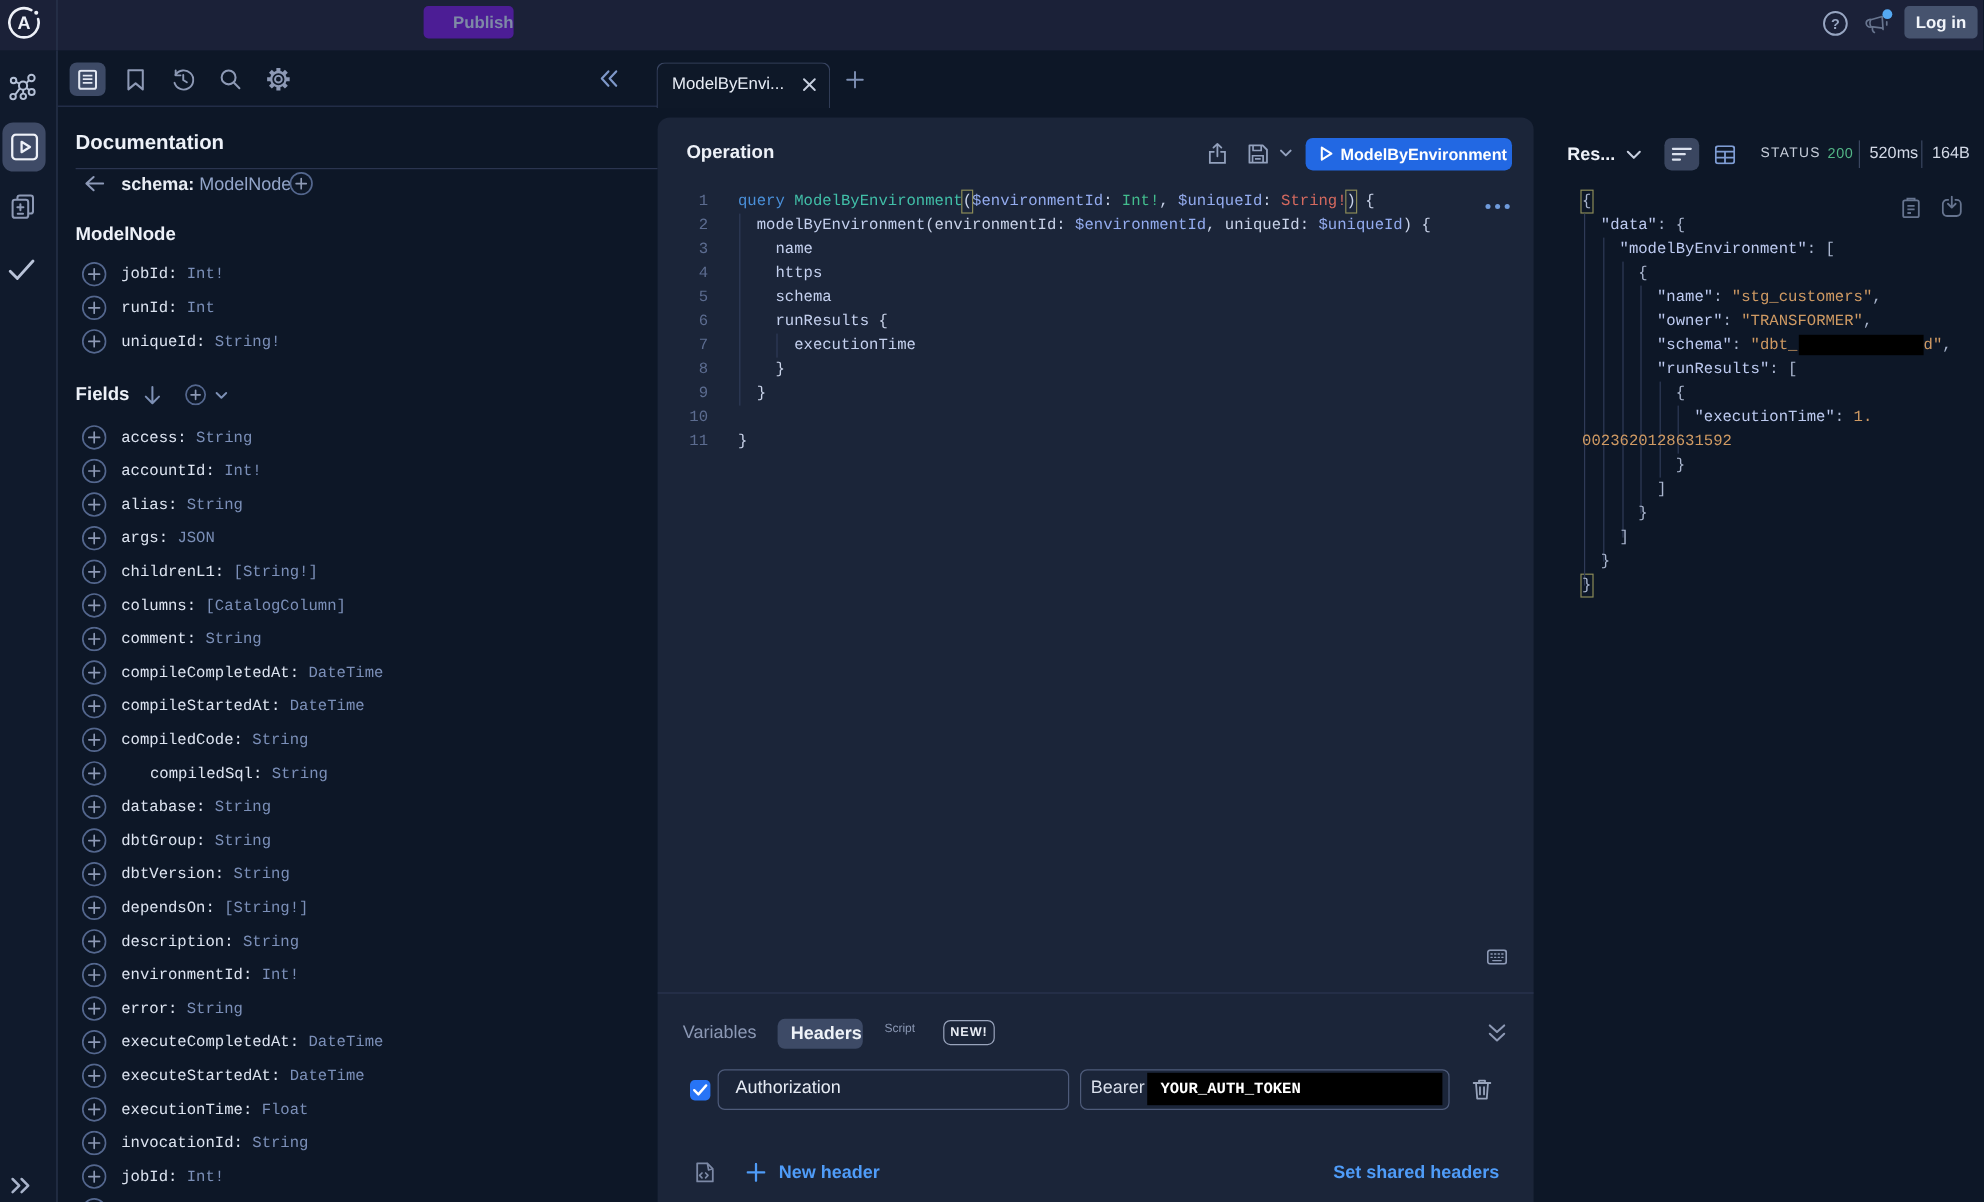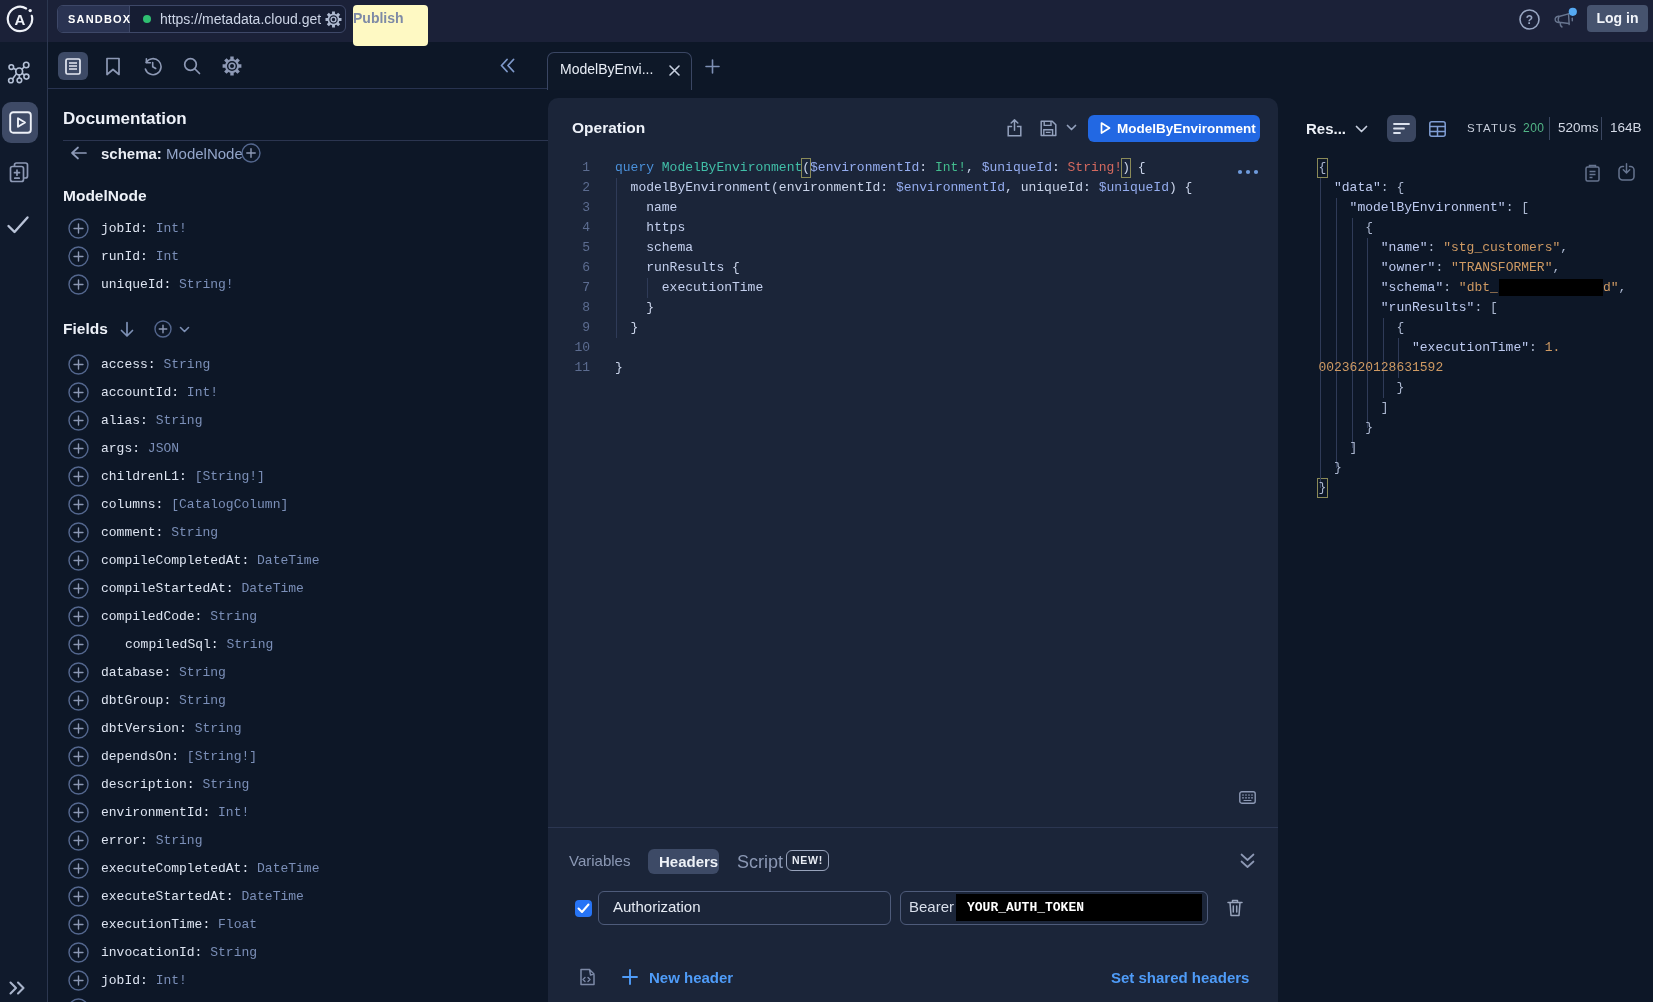--- a/index.html
+++ b/index.html
@@ -9,22 +9,22 @@
 .topbar{left:0;top:0;width:1653px;height:42px;background:#1b2138;}
 .rail{left:0;top:42px;width:47px;height:960px;background:#101a2c;border-right:1px solid #2c3750;}
 .railtop{left:0;top:0;width:47px;height:42px;background:#1b2138;border-right:1px solid #2c3750;}
 .subline{left:48px;top:88px;width:500px;height:1px;background:#283350;}
 .panel{left:548px;top:98px;width:730px;height:904px;background:#1b2539;border-radius:10px 10px 0 0;}
 .chip{background:#3d4a66;border-radius:6px;}
 .hdr{font-weight:bold;color:#edf1f8;}
 .tb-group{left:57px;top:5px;height:26px;border:1px solid #3e4868;border-radius:6px;display:flex;align-items:center;background:#161d33;}
 .sandbox{background:#2a3352;color:#fff;font-size:11px;font-weight:bold;letter-spacing:1.2px;
   padding:0 10px;height:26px;line-height:26px;border-radius:5px 0 0 5px;border-right:1px solid #3e4868;}
-.publish{left:353px;top:5px;width:75px;height:41px;background:#fef9c3;border-radius:4px;
-  color:#7e8aa6;font-weight:bold;font-size:14px;text-align:left;line-height:27px;}
+.publish{left:353px;top:5px;width:75px;height:27px;background:#4c1d95;border-radius:4px;
+  color:#7e8aa6;font-weight:bold;font-size:14px;text-align:right;line-height:27px;}
 .login{left:1587px;top:5px;width:61px;height:27px;background:#46536e;border-radius:4px;
   color:#f2f5fa;font-weight:bold;font-size:14px;text-align:center;line-height:27px;}
 .tab{left:547px;top:52px;width:143px;height:37px;border:1px solid #3a4663;border-bottom:none;
   border-radius:7px 7px 0 0;background:#0e1828;}
 .docrow{font-size:13px;text-align:right;}
 .docrow .n{color:#dde4f1;}
 .docrow .t{color:#7b8fb8;}
 .json{font-size:13px;line-height:20px;white-space:pre;z-index:2;}
 .jk{color:#bdcaf0;} .jv{color:#cf9a63;} .jp{color:#aab6cf;}
 .code{font-size:13px;line-height:20px;white-space:pre;}
@@ -37,32 +37,20 @@
 .inpt{border:1px solid #4e5b7a;border-radius:6px;background:transparent;}
 </style></head><body>
 <div id="app">
 
 <div class="abs topbar"></div>
 <svg class="abs" style="left:6px;top:5px" width="28" height="28" viewBox="0 0 28 28" fill="none" xmlns="http://www.w3.org/2000/svg">
       <path d="M20.1 3.43 A12.2 12.2 0 1 0 25.78 10.84" stroke="#eef1f8" stroke-width="2.2" stroke-linecap="round"></path>
       <circle cx="24.2" cy="5.6" r="1.7" fill="#eef1f8"></circle>
       <text x="14" y="19.5" font-family="Liberation Sans" font-size="15" font-weight="bold" fill="#eef1f8" text-anchor="middle">A</text>
     </svg>
-<div class="abs tb-group" style="width:287px;">
-      <div class="sandbox" style="width:51px;">SANDBOX</div>
-      <div style="display:flex;align-items:center;padding:0 8px;flex:1;">
-        <span style="width:8px;height:8px;border-radius:4px;background:#2fbf71;display:inline-block;margin:0 9px 0 5px;flex:none;"></span>
-        <span style="font-size:14px;color:#ccd4e6;white-space:nowrap;overflow:hidden;width:163px;flex:none;">https://metadata.cloud.get</span>
-        <svg style="flex:none;margin-left:2px;" width="17" height="17" viewBox="0 0 17 17" fill="none">
-          <circle cx="8.5" cy="8.5" r="5.10" stroke="#aeb9d0" stroke-width="1.61"></circle>
-          <circle cx="8.5" cy="8.5" r="2.38" stroke="#aeb9d0" stroke-width="1.36"></circle>
-          <path d="M13.60 8.50 L16.49 8.50 M12.11 12.11 L14.15 14.15 M8.50 13.60 L8.50 16.49 M4.89 12.11 L2.85 14.15 M3.40 8.50 L0.51 8.50 M4.89 4.89 L2.85 2.85 M8.50 3.40 L8.50 0.51 M12.11 4.89 L14.15 2.85" stroke="#aeb9d0" stroke-width="2.89"></path>
-        </svg>
-      </div>
-    </div>
 <div class="abs publish">Publish</div>
 <svg class="abs" style="left:1519px;top:9px" width="21" height="21" viewBox="0 0 21 21" fill="none" xmlns="http://www.w3.org/2000/svg">
       <circle cx="10.5" cy="10.5" r="9.5" stroke="#98a6c2" stroke-width="1.6"></circle>
       <text x="10.5" y="15" font-size="12" font-weight="bold" fill="#98a6c2" text-anchor="middle" font-family="Liberation Sans">?</text>
     </svg>
 <svg class="abs" style="left:1553px;top:6px" width="26" height="24" viewBox="0 0 26 24" fill="none" xmlns="http://www.w3.org/2000/svg">
       <path d="M5.5 10.2 C3.2 10.6 2 12.2 2.2 13.8 C2.4 15.6 4.2 16.8 6.2 16.5" stroke="#68758f" stroke-width="1.4" stroke-linecap="round"></path>
       <path d="M6 10.5 L15.5 7.8 M6.3 16.2 L15.8 17.5 M6 10.3 C5 12.2 5 14.5 6.3 16.4" stroke="#68758f" stroke-width="1.4" stroke-linecap="round"></path>
       <path d="M15.5 7.8 L16.2 18.6 M7.5 16.6 C7 18.8 7.8 20.4 9 21" stroke="#68758f" stroke-width="1.4" stroke-linecap="round"></path>
       <path d="M19.3 12.2 v2.6" stroke="#68758f" stroke-width="1.4" stroke-linecap="round"></path>
@@ -341,21 +329,21 @@
       <circle cx="19" cy="5" r="2.1" fill="#6f9bdc"></circle>
     </svg>
 <svg class="abs" style="left:1239px;top:791px" width="17" height="13" viewBox="0 0 17 13" fill="none" xmlns="http://www.w3.org/2000/svg">
       <rect x="0.8" y="0.8" width="15.4" height="11.4" rx="2" stroke="#8d99b5" stroke-width="1.4"></rect>
       <path d="M3.5 4 h1 M6.5 4 h1 M9.5 4 h1 M12.5 4 h1 M3.5 6.8 h1 M6.5 6.8 h1 M9.5 6.8 h1 M12.5 6.8 h1 M5 9.5 h7" stroke="#8d99b5" stroke-width="1.2" stroke-linecap="round"></path>
     </svg>
 <div class="abs" style="left:548px;top:827px;width:730px;height:1px;background:#2b3651;"></div>
 <div class="abs" style="left:569px;top:852px;font-size:15px;color:#8b98b4;">Variables</div>
 <div class="abs chip" style="left:648px;top:849px;width:71px;height:25px;"></div>
 <div class="abs" style="left:659px;top:853px;font-size:15px;font-weight:bold;color:#eef2f8;">Headers</div>
-<div class="abs" style="left:737px;top:852px;font-size:18px;color:#8b98b4;">Script</div>
+<div class="abs" style="left:737px;top:852px;font-size:10px;color:#8b98b4;">Script</div>
 <div class="abs" style="left:786px;top:850px;width:41px;height:19px;border:1px solid #98a3bb;border-radius:6px;text-align:center;line-height:19px;font-size:10.5px;font-weight:bold;letter-spacing:0.8px;color:#e8ecf4;">NEW!</div>
 <svg class="abs" style="left:1240px;top:853px" width="15" height="16" viewBox="0 0 15 16" fill="none" xmlns="http://www.w3.org/2000/svg">
       <path d="M1.5 1.5 L7.5 7 L13.5 1.5 M1.5 8.5 L7.5 14 L13.5 8.5" stroke="#8d99b5" stroke-width="1.7" stroke-linecap="round" stroke-linejoin="round"></path>
     </svg>
 <div class="abs" style="left:575px;top:900px;width:17px;height:17px;background:#2774f6;border-radius:4px;"></div>
 <svg class="abs" style="left:577px;top:903px" width="13" height="11" viewBox="0 0 13 11" fill="none" xmlns="http://www.w3.org/2000/svg">
       <path d="M1.5 5.5 L5 9 L11.5 1.5" stroke="#fff" stroke-width="2" stroke-linecap="round" stroke-linejoin="round"></path>
     </svg>
 <div class="abs inpt" style="left:598px;top:891px;width:291px;height:32px;"></div>
 <div class="abs" style="left:613px;top:898px;font-size:15px;color:#e6ebf4;">Authorization</div>

